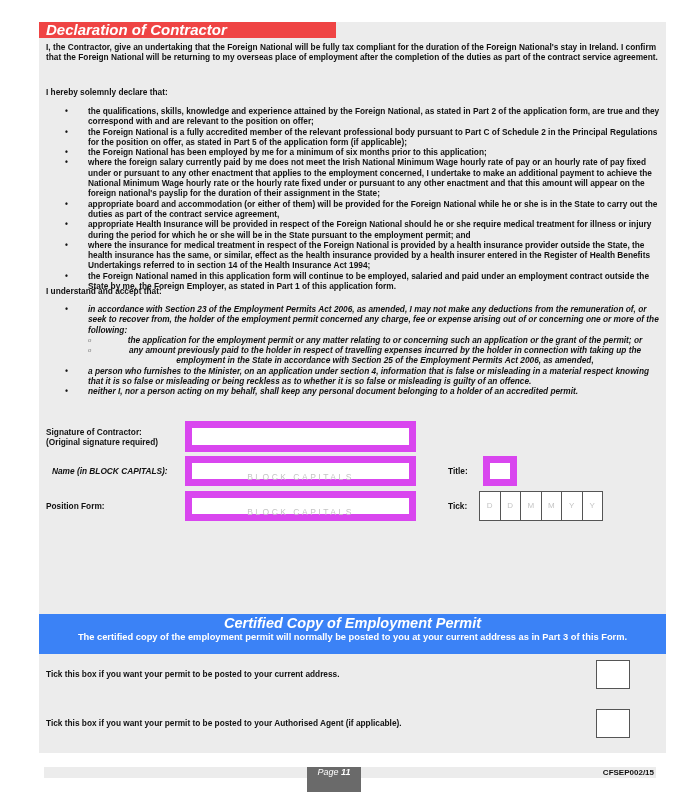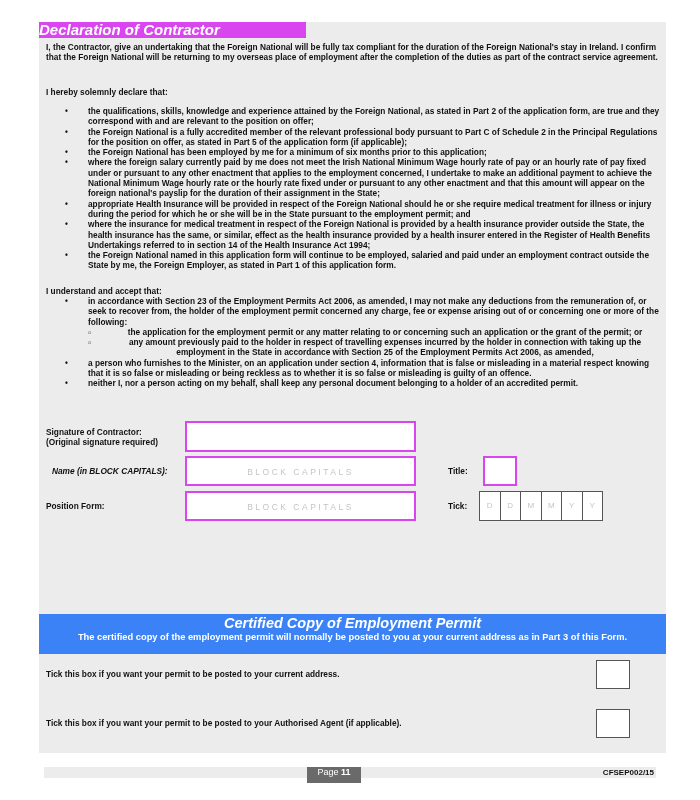--- a/index.html
+++ b/index.html
@@ -1,70 +1,71 @@
 <!DOCTYPE html>
 <html><head>
 <meta charset="utf-8">
 <style>
   html, body { margin:0; padding:0; }
   body { width:700px; height:800px; background:#ffffff; position:relative; overflow:hidden;
          font-family:"Liberation Sans", sans-serif; color:#111; }
   .panel { position:absolute; left:39px; top:22px; width:627px; height:731px; background:#ececec; }
-  .sec-title { position:absolute; left:39px; top:22px; width:267px; height:16px; background:#d946ef;
+  .sec-title { position:absolute; left:39px; top:22px; width:297px; height:16px; background:#ef4444;
                color:#fff; font-weight:bold; font-style:italic; font-size:15px; line-height:16px;
-               box-sizing:border-box; }
+               padding-left:7px; box-sizing:border-box; }
   .text { position:absolute; left:46px; width:614px; font-size:8.3px; font-weight:bold; line-height:10.3px; }
   .p-intro { top:42px; }
   .p-declare { top:87px; }
   ul.bullets { position:absolute; left:46px; width:614px; margin:0; padding:0; list-style:none;
                font-size:8.3px; font-weight:bold; line-height:10.3px; }
   ul.bullets > li { position:relative; padding-left:42px; }
   ul.bullets > li::before { content:"\2022"; position:absolute; left:19px; top:0; }
   ul.sub { list-style:none; margin:0; padding:0;text-align:center; }
   ul.sub > li { position:relative; padding-left:22px; }
   ul.sub > li::before { content:"o"; position:absolute; left:0; top:0; font-weight:normal; font-size:6px; color:#777; }
   .list1 { top:106px; }
   .p-accept { top:286px; }
-  .list2 { top:296px; }
+  .list2 { top:304px;font-style:italic; }
   .lbl { position:absolute; font-size:8.3px; font-weight:bold; line-height:10.3px; }
-  .field { position:absolute; background:#fff; border:2px solid #d946ef; box-sizing:border-box;
+  .field { position:absolute; background:#fff; border:7px solid #d946ef; box-sizing:border-box;
            color:#c4c4c4; font-size:8.5px; letter-spacing:2.5px; text-align:center; }
   .f-sig { left:185px; top:421px; width:231px; height:31px; }
   .f-name { left:185px; top:456px; width:231px; height:30px; line-height:28px; }
   .f-pos { left:185px; top:491px; width:231px; height:30px; line-height:28px; }
   .f-title { left:483px; top:456px; width:34px; height:30px; }
   .date { position:absolute; left:480px; top:491px; display:flex; }
   .date .cell { width:21.5px; height:30px; background:#fff; border:1px solid #555; margin-left:-1px;
                 box-sizing:border-box; color:#c4c4c4; font-size:8px; line-height:28px; text-align:center; }
   .cert-head { position:absolute; left:39px; top:614px; width:627px; height:40px; background:#3b82f6; color:#fff;
                text-align:center; }
   .cert-title { font-size:14.5px; font-weight:bold; font-style:italic; line-height:17px; padding-top:1px; }
   .cert-sub { font-size:9.3px; font-weight:bold; line-height:11px; padding:0 6px; }
   .tick-lbl { position:absolute; left:46px; font-size:8.3px; font-weight:bold; }
   .tick-box { position:absolute; left:596px; width:34px; height:29px; background:#fff; border:1px solid #555; box-sizing:border-box; }
   .footer { position:absolute; left:44px; top:767px; width:612px; height:11px; background:#ececec; }
-  .page-badge { position:absolute; left:307px; top:767px; width:54px; height:16px; background:#6a6a6a; color:#fff;
-                font-size:9px; line-height:11px; text-align:center; }
+  .page-badge { position:absolute; left:307px; top:767px; width:54px; height:25px; background:#6a6a6a; color:#fff;
+                font-size:9px; line-height:11px; text-align:center;font-style:italic; }
   .page-badge b { font-weight:bold; }
   .form-code { position:absolute; left:560px; top:767px; width:94px; font-size:8px; font-weight:bold; line-height:11px; text-align:right; }
 </style>
 </head>
 <body>
 
 <div class="panel"></div>
 <div class="sec-title">Declaration of Contractor</div>
 
 <div class="text p-intro">I, the Contractor, give an undertaking that the Foreign National will be fully tax compliant for the duration of the Foreign National's stay in Ireland.  I confirm that the Foreign National will be returning to my overseas place of employment after the completion of the duties as part of the contract service agreement.</div>
 <div class="text p-declare">I hereby solemnly declare that:</div>
 
 <ul class="bullets list1">
   <li>the qualifications, skills, knowledge and experience attained by the Foreign National, as stated in Part 2 of the application form, are true and they correspond with and are relevant to the position on offer;</li>
   <li>the Foreign National is a fully accredited member of the relevant professional body pursuant to Part C of Schedule 2 in the Principal Regulations for the position on offer, as stated in Part 5 of the application form (if applicable);</li>
   <li>the Foreign National has been employed by me for a minimum of six months prior to this application;</li>
   <li>where the foreign salary currently paid by me does not meet the Irish National Minimum Wage hourly rate of pay or an hourly rate of pay fixed under or pursuant to any other enactment that applies to the employment concerned, I undertake to make an additional payment to achieve the National Minimum Wage hourly rate or the hourly rate fixed under or pursuant to any other enactment and that this amount will appear on the foreign national's payslip for the duration of their assignment in the State;</li>
+  <li>appropriate board and accommodation (or either of them) will be provided for the Foreign National while he or she is in the State to carry out the duties as part of the contract service agreement,</li>
   <li>appropriate Health Insurance will be provided in respect of the Foreign National should he or she require medical treatment for illness or injury during the period for which he or she will be in the State pursuant to the employment permit; and</li>
   <li>where the insurance for medical treatment in respect of the Foreign National is provided by a health insurance provider outside the State, the health insurance has the same, or similar, effect as the health insurance provided by a health insurer entered in the Register of Health Benefits Undertakings referred to in section 14 of the Health Insurance Act 1994;</li>
   <li>the Foreign National named in this application form will continue to be employed, salaried and paid under an employment contract outside the State by me, the Foreign Employer, as stated in Part 1 of this application form.</li>
 </ul>
 
 <div class="text p-accept">I understand and accept that:</div>
 
 <ul class="bullets list2">
   <li>
     <span>in accordance with Section 23 of the Employment Permits Act 2006, as amended, I may not make any deductions from the remuneration of, or seek to recover from, the holder of the employment permit concerned any charge, fee or expense arising out of or concerning one or more of the following:</span>

